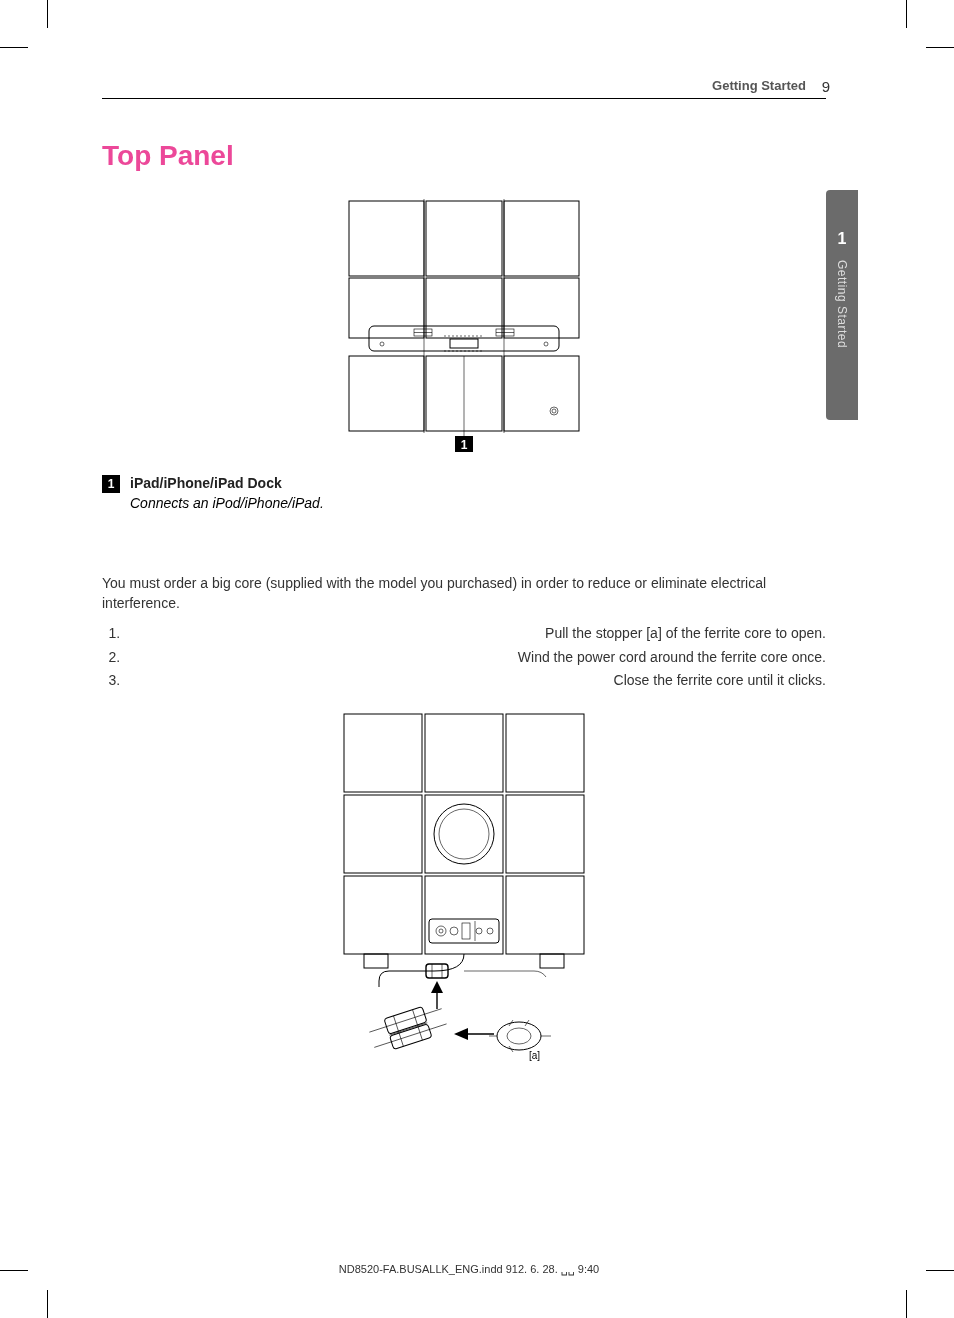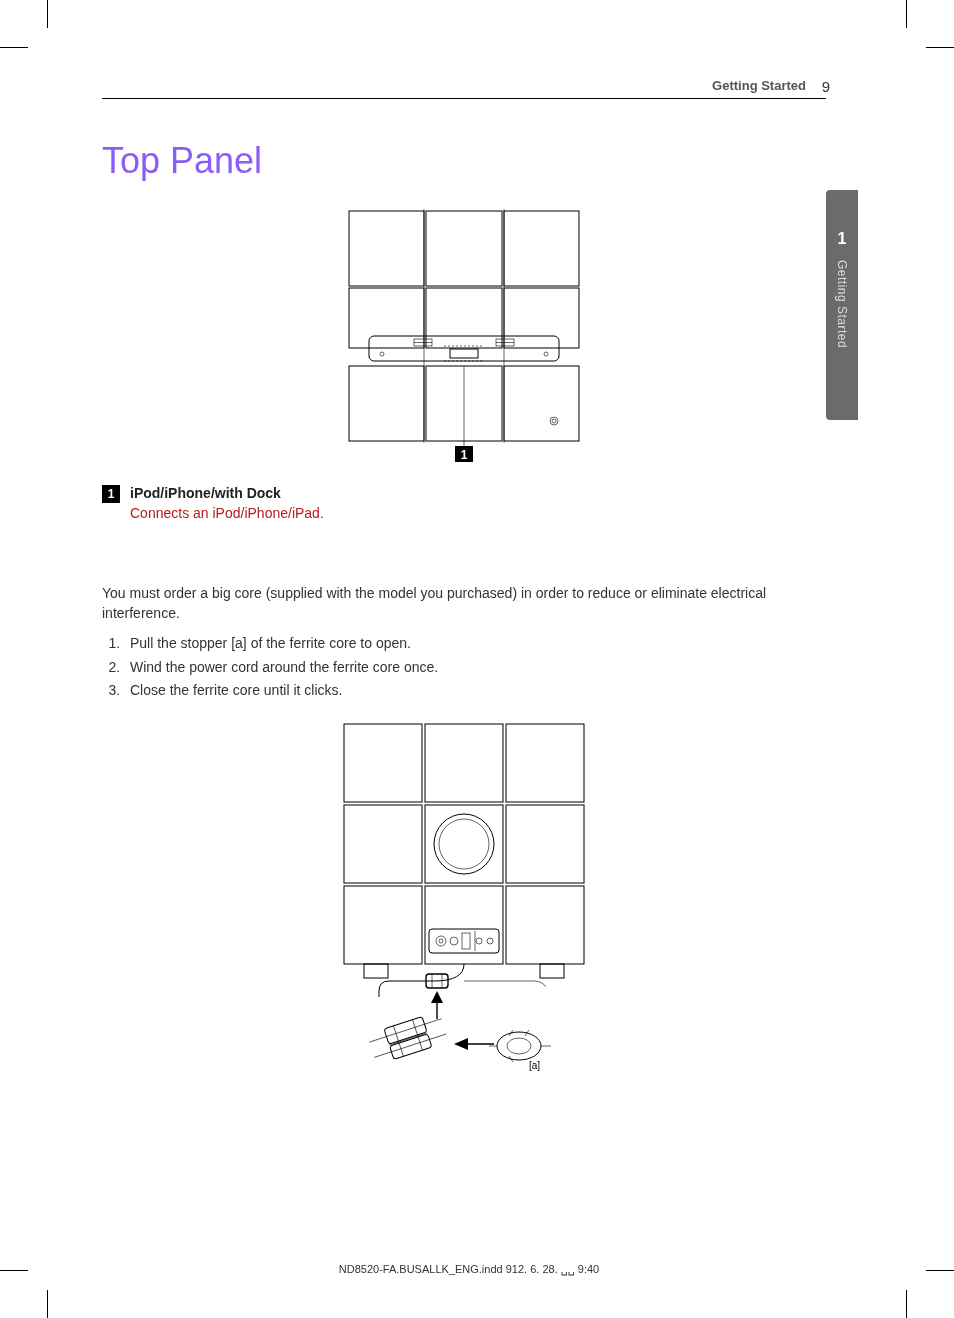--- a/index.html
+++ b/index.html
@@ -65,23 +65,23 @@
     display:inline-block;
   }
 
   .content {
     position: absolute;
     left: 62px; top: 110px;
     width: 724px;
   }
 
   h2.section-title {
-    font-size: 36px;
-    font-weight: normal;
-    color: #8b5cf6;
+    font-size: 28px;
+    font-weight: bold;
+    color: #ec4899;
     margin-bottom: 24px;
   }
 
   .figure-wrap {
     text-align: center;
     margin-bottom: 12px;
   }
 
   .callout-line {
     margin-top: 18px;
@@ -97,32 +97,32 @@
     color: #fff;
     font-size: 12px;
     font-weight: bold;
     align-items: center;
     justify-content: center;
     flex: 0 0 18px;
     margin-top:1px;
   }
   .callout-body { font-size: 14px; line-height: 1.4; }
   .callout-title { font-weight: bold; display:block; }
-  .callout-desc { display:block; color:#b91c1c; }
+  .callout-desc { display:block; color:#000000;font-style:italic; }
 
   .section2 { margin-top: 60px; }
   .para { font-size: 14px; line-height: 1.45; margin-bottom: 8px; color:#333;}
   ol.steps {
     font-size: 14px;
     line-height: 1.7;
     color:#333;
     padding-left: 22px;
     margin-bottom: 16px;
   }
-  ol.steps li { padding-left: 6px; }
+  ol.steps li { padding-left: 6px; text-align: right; }
 
   .footer {
     position: absolute;
     left: 20px; right: 20px; bottom: 12px;
     font-size: 11px;
     color: #333;
     display:flex;
     justify-content: center;
   }
 
@@ -196,21 +196,21 @@
 
         <rect x="111" y="240" width="18" height="16" class="fillb"></rect>
         <text x="120" y="253" text-anchor="middle" fill="#fff" font-size="12" font-weight="bold">1</text>
         <line x1="120" y1="240" x2="120" y2="160" class="thin"></line>
       </svg>
     </div>
 
     <div class="callout-line">
       <span class="callout-box">1</span>
       <span class="callout-body">
-        <span class="callout-title">iPod/iPhone/with Dock</span>
+        <span class="callout-title">iPad/iPhone/iPad Dock</span>
         <span class="callout-desc">Connects an iPod/iPhone/iPad.</span>
       </span>
     </div>
 
     <div class="section2">
       <p class="para">You must order a big core (supplied with the model you purchased) in order to reduce or eliminate electrical interference.</p>
       <ol class="steps">
         <li>Pull the stopper [a] of the ferrite core to open.</li>
         <li>Wind the power cord around the ferrite core once.</li>
         <li>Close the ferrite core until it clicks.</li>

